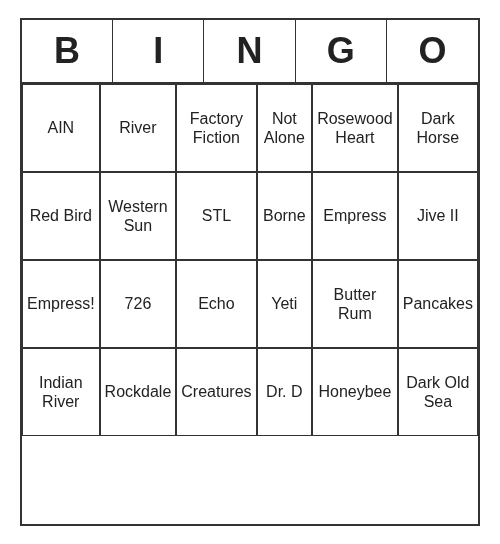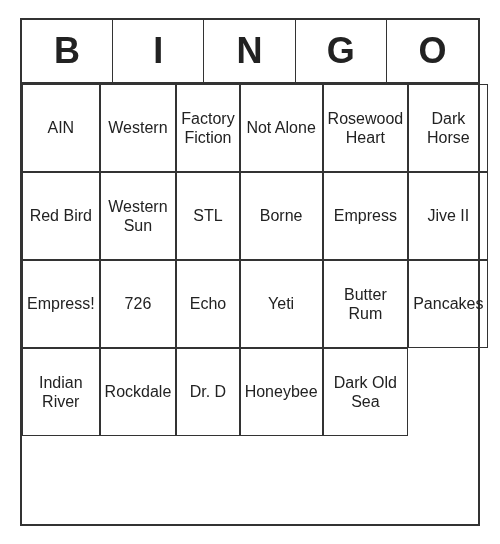--- a/index.html
+++ b/index.html
@@ -59,21 +59,21 @@
       <div class="bingo-header-cell">I</div>
       <div class="bingo-header-cell">N</div>
       <div class="bingo-header-cell">G</div>
       <div class="bingo-header-cell">O</div>
     </div>
   <div class="bingo-grid">
   <div class="bingo-cell">
         <span class="xl">AIN</span>
       </div>
       <div class="bingo-cell">
-        <span class="md">Western</span>
+        <span class="md">River</span>
       </div>
       <div class="bingo-cell">
         <span class="sm">Factory Fiction</span>
       </div>
       <div class="bingo-cell">
         <span class="lg">Not Alone</span>
       </div>
       <div class="bingo-cell">
         <span class="xs">Rosewood Heart</span>
       </div>
@@ -116,20 +116,23 @@
       <div class="bingo-cell">
         <span class="sm">Pancakes</span>
       </div>
       <div class="bingo-cell">
         <span class="md">Indian River</span>
       </div>
       <div class="bingo-cell">
         <span class="xs">Rockdale</span>
       </div>
       <div class="bingo-cell">
+        <span class="xs">Creatures</span>
+      </div>
+      <div class="bingo-cell">
         <span class="lg">Dr. D</span>
       </div>
       <div class="bingo-cell">
         <span class="xs">Honeybee</span>
       </div>
       <div class="bingo-cell">
         <span class="sm">Dark Old Sea</span>
       </div>
     </div>
 </div>

